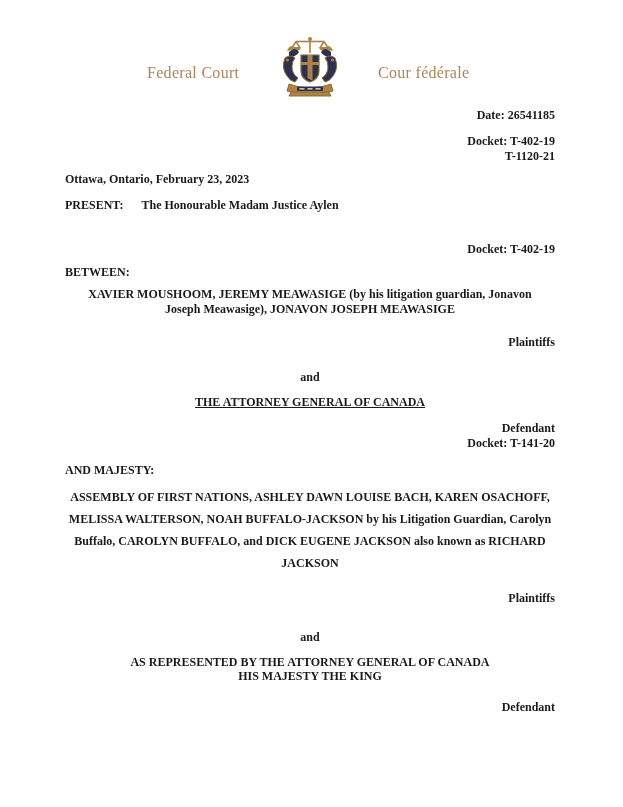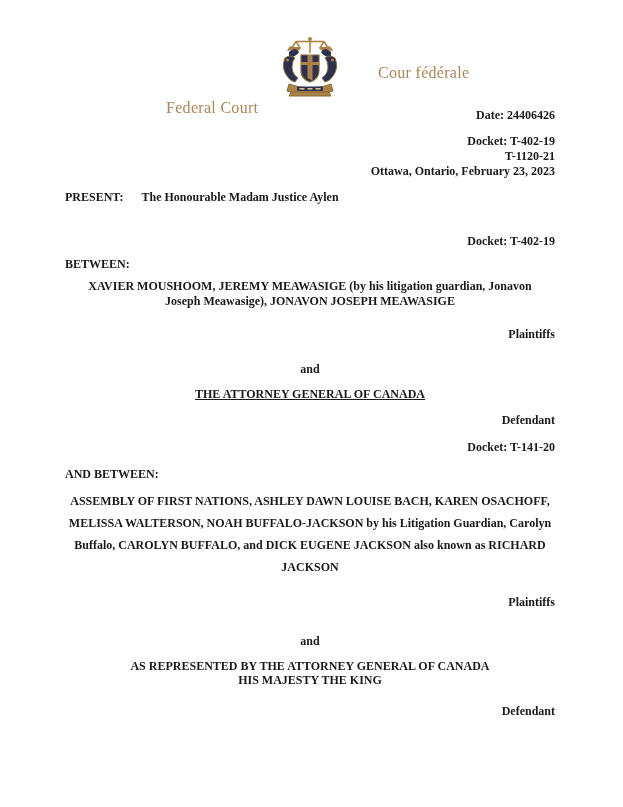--- a/index.html
+++ b/index.html
@@ -24,52 +24,52 @@
     width: 100%;
   }
   .court-name {
     position: absolute;
     top: 64px;
     font-size: 16px;
     color: #a8875c;
     letter-spacing: 0.3px;
     white-space: nowrap;
   }
-  .court-name.en { left: 166px; margin-top: 35px; }
+  .court-name.en { left: 147px; }
   .court-name.fr { left: 378px; }
   .crest {
     position: absolute;
     left: 275px;
     top: 36px;
     width: 70px;
     height: 66px;
   }
   
   .doc-body {
     padding: 0 68px 0 65px;
     font-weight: bold;
     font-size: 12px;
     line-height: 15px;
   }
   .t-right { text-align: right; }
   .t-left  { text-align: left; }
   .t-center{ text-align: center; }
   .date-line      { margin-top: 9px; }
   .docket-block   { margin-top: 11px; }
-  .city-line      { margin-top: 0px; text-align: right; }
+  .city-line      { margin-top: 8px; }
   .present-line   { margin-top: 11px; }
   .present-line .present-value { margin-left: 18px; }
   .docket-single-1{ margin-top: 29px; }
   .between-line   { margin-top: 8px; }
   .party-1        { margin-top: 7px; padding: 0 14px; }
   .plaintiffs-1   { margin-top: 18px; }
   .and-1          { margin-top: 20px; }
   .party-ag       { margin-top: 10px; text-decoration: underline; }
   .defendant-1    { margin-top: 11px; }
-  .docket-single-2{ margin-top: 12px; }
+  .docket-single-2{ }
   .and-between    { margin-top: 12px; }
   .party-2        { margin-top: 8px; line-height: 22px; }
   .plaintiffs-2   { margin-top: 17px; }
   .and-2          { margin-top: 24px; }
   .party-hmk      { margin-top: 10px; line-height: 14px; }
   .defendant-2    { margin-top: 17px; }
 </style>
 </head>
 <body>
 
@@ -112,21 +112,21 @@
       <rect x="32.5" y="52" width="5" height="1.6" fill="#d8c394"></rect>
       <rect x="40.5" y="52" width="5" height="1.6" fill="#d8c394"></rect>
       <path d="M16 56 h38 l2 4 h-42 z" fill="#ab8347" stroke="#8a6a39" stroke-width="1"></path>
     </svg>
 
     <span class="court-name fr">Cour fédérale</span>
   </div>
 
   <div class="doc-body">
 
-    <div class="date-line t-right">Date: 24406426</div>
+    <div class="date-line t-right">Date: 26541185</div>
 
     <div class="docket-block t-right">
       <div>Docket: T-402-19</div>
       <div>T-1120-21</div>
     </div>
 
     <div class="city-line t-left">Ottawa, Ontario, February 23, 2023</div>
 
     <div class="present-line t-left">
       <span>PRESENT:</span><span class="present-value">The Honourable Madam Justice Aylen</span>
@@ -141,21 +141,21 @@
     <div class="plaintiffs-1 t-right">Plaintiffs</div>
 
     <div class="and-1 t-center">and</div>
 
     <div class="party-ag t-center">THE ATTORNEY GENERAL OF CANADA</div>
 
     <div class="defendant-1 t-right">Defendant</div>
 
     <div class="docket-single-2 t-right">Docket: T-141-20</div>
 
-    <div class="and-between t-left">AND BETWEEN:</div>
+    <div class="and-between t-left">AND MAJESTY:</div>
 
     <div class="party-2 t-center">ASSEMBLY OF FIRST NATIONS, ASHLEY DAWN LOUISE BACH, KAREN OSACHOFF, MELISSA WALTERSON, NOAH BUFFALO-JACKSON by his Litigation Guardian, Carolyn Buffalo, CAROLYN BUFFALO, and DICK EUGENE JACKSON also known as RICHARD JACKSON</div>
 
     <div class="plaintiffs-2 t-right">Plaintiffs</div>
 
     <div class="and-2 t-center">and</div>
 
     <div class="party-hmk t-center">
       <div>AS REPRESENTED BY THE ATTORNEY GENERAL OF CANADA</div>
       <div>HIS MAJESTY THE KING</div>

